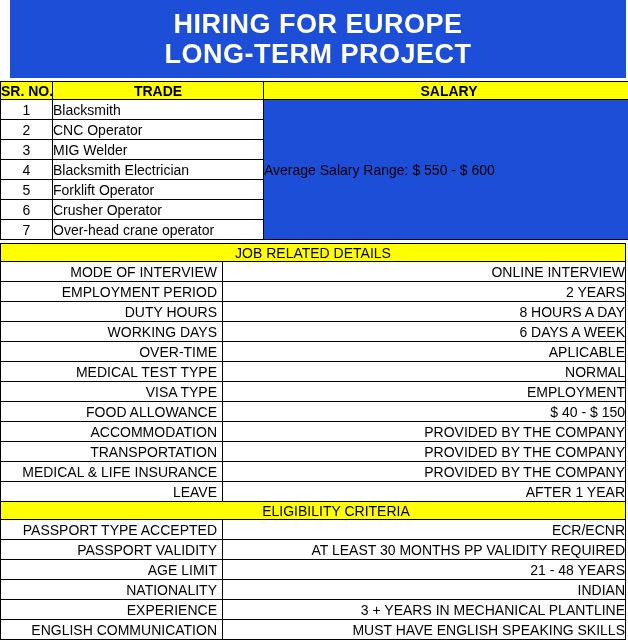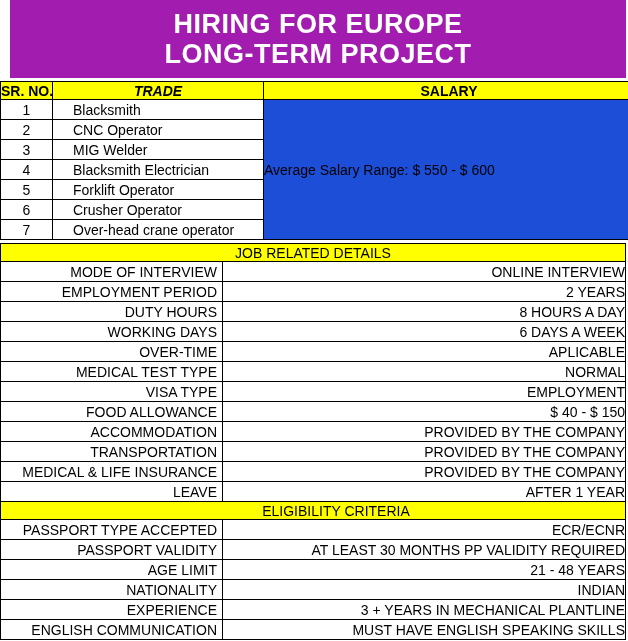--- a/index.html
+++ b/index.html
@@ -9,21 +9,21 @@
     font-family: "Liberation Sans", sans-serif;
     color: #000000;
     -webkit-font-smoothing: antialiased;
   }
   .sheet { width: 628px; }
 
   
   .green-header {
     margin-left: 10px;
     width: 616px; height: 78px;
-    background: #a21caf;
+    background: #1d4ed8;
     color: #ffffff;
     display: flex; flex-direction: column;
     align-items: center; justify-content: center;
   }
   .green-header .title-line {
     font-weight: bold;
     font-size: 27px;
     line-height: 30px;
     letter-spacing: 0.5px;
     white-space: nowrap;
@@ -36,24 +36,24 @@
 
   
   .trades th {
     background: #FFFF00;
     height: 18px;
     font-weight: bold;
     text-align: center;
   }
   .trades td { height: 20px; }
   .col-sr { width: 52px; }
-  .col-trade { width: 211px; font-style: italic; }
+  .col-trade { width: 211px; }
   .col-salary { width: 371px; }
   .sr-cell { text-align: center; }
-  .trade-cell { text-align: left; padding-left: 20px; }
+  .trade-cell { text-align: left; padding-left: 0; }
   .salary-cell { text-align: left; vertical-align: middle; background: #1d4ed8; }
 
   
   .band {
     width: 626px; height: 19px;
     background: #FFFF00;
     border: 1px solid #000000;
     display: flex; align-items: center; justify-content: center;
     font-weight: normal; font-size: 14px;
   }

